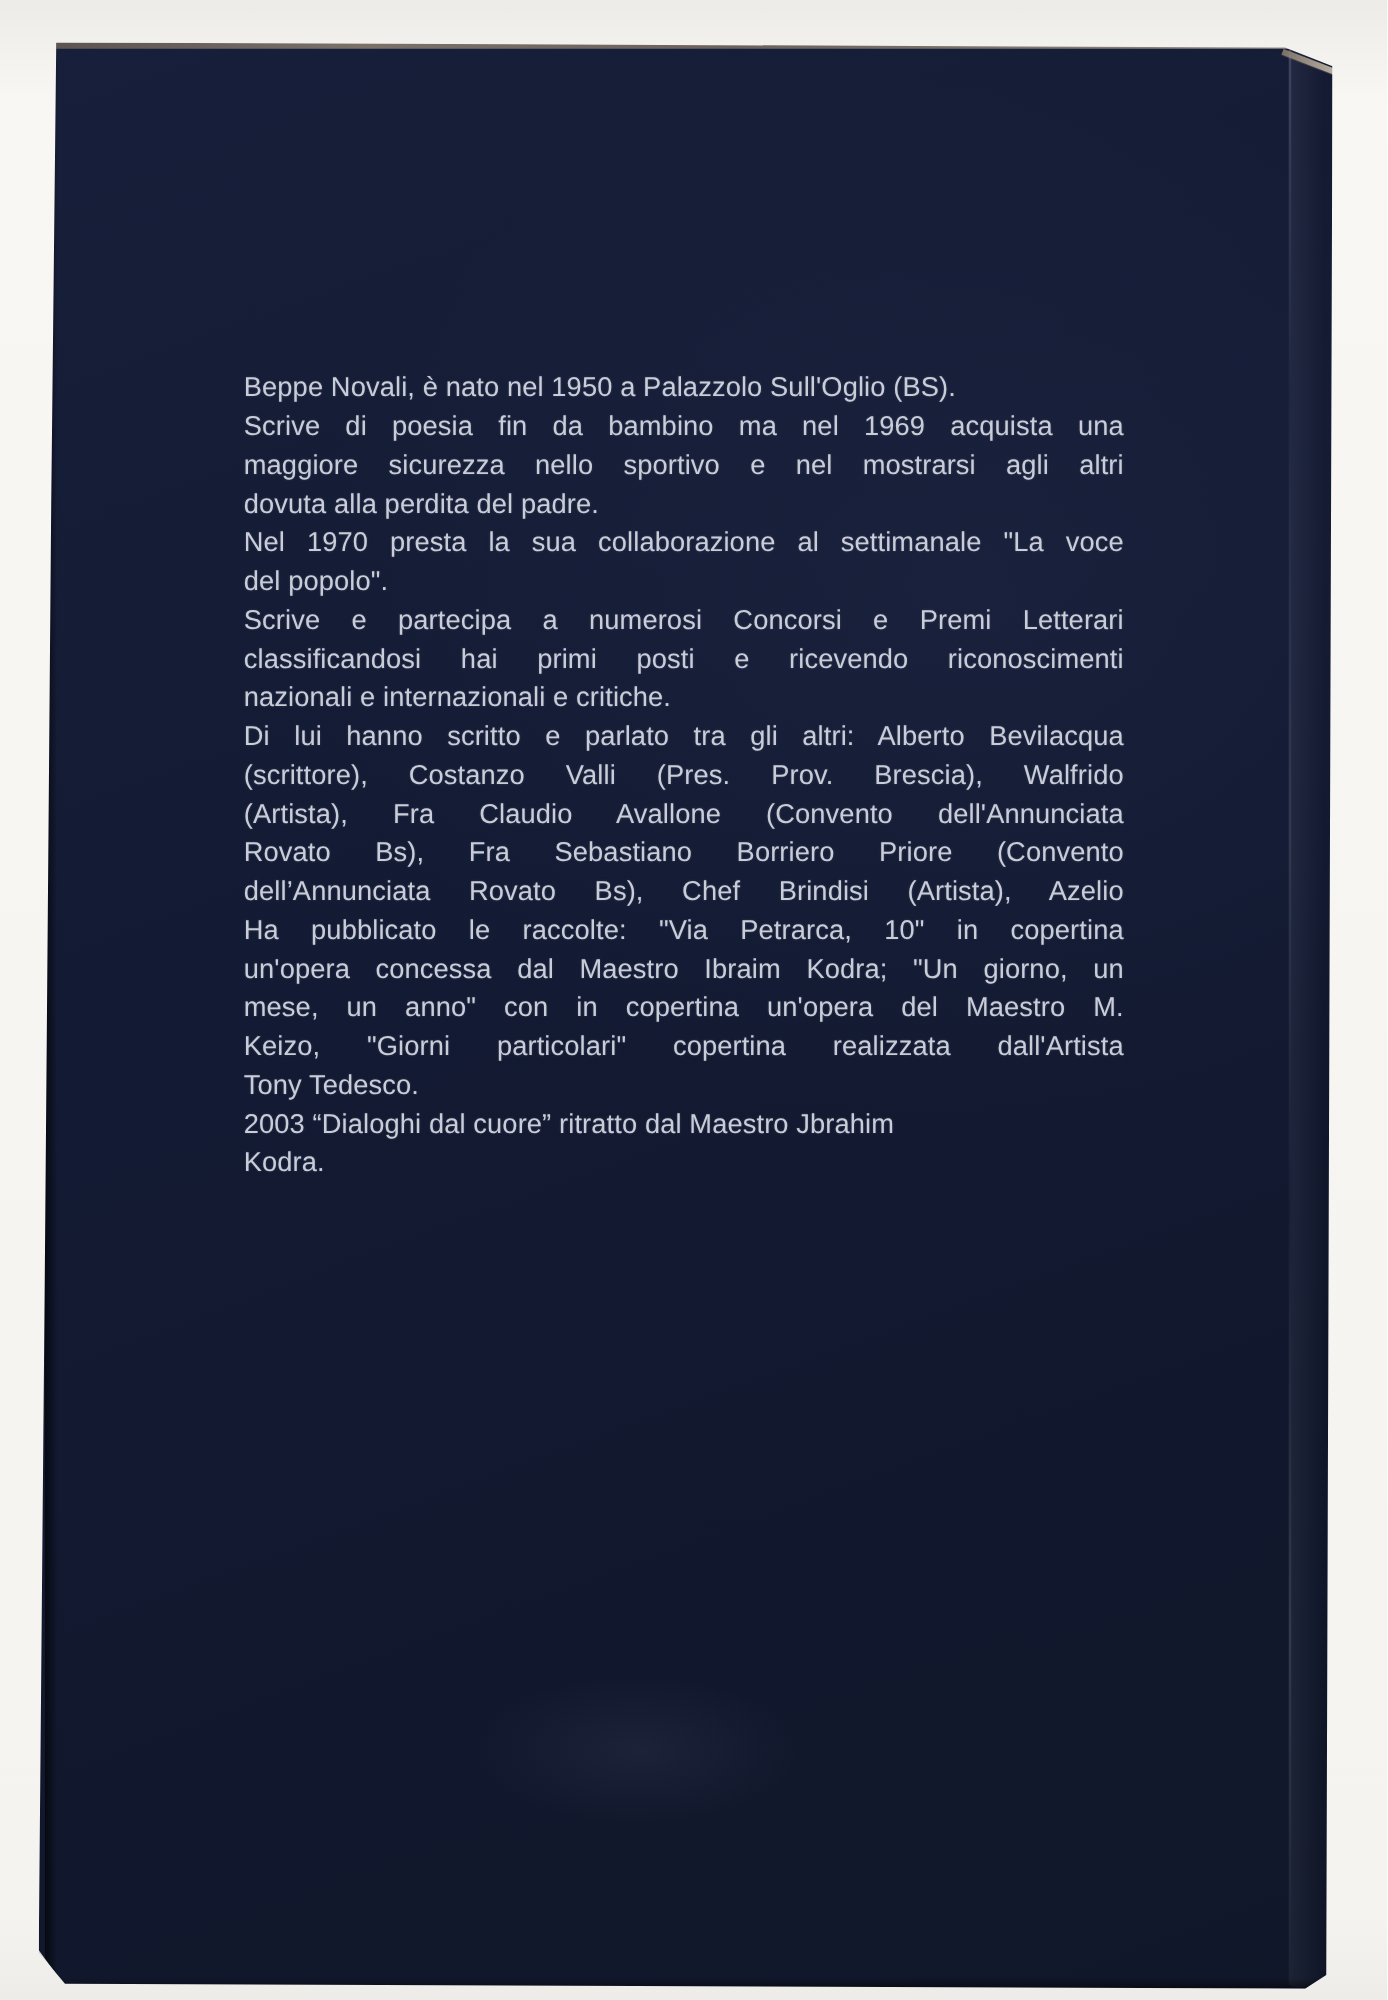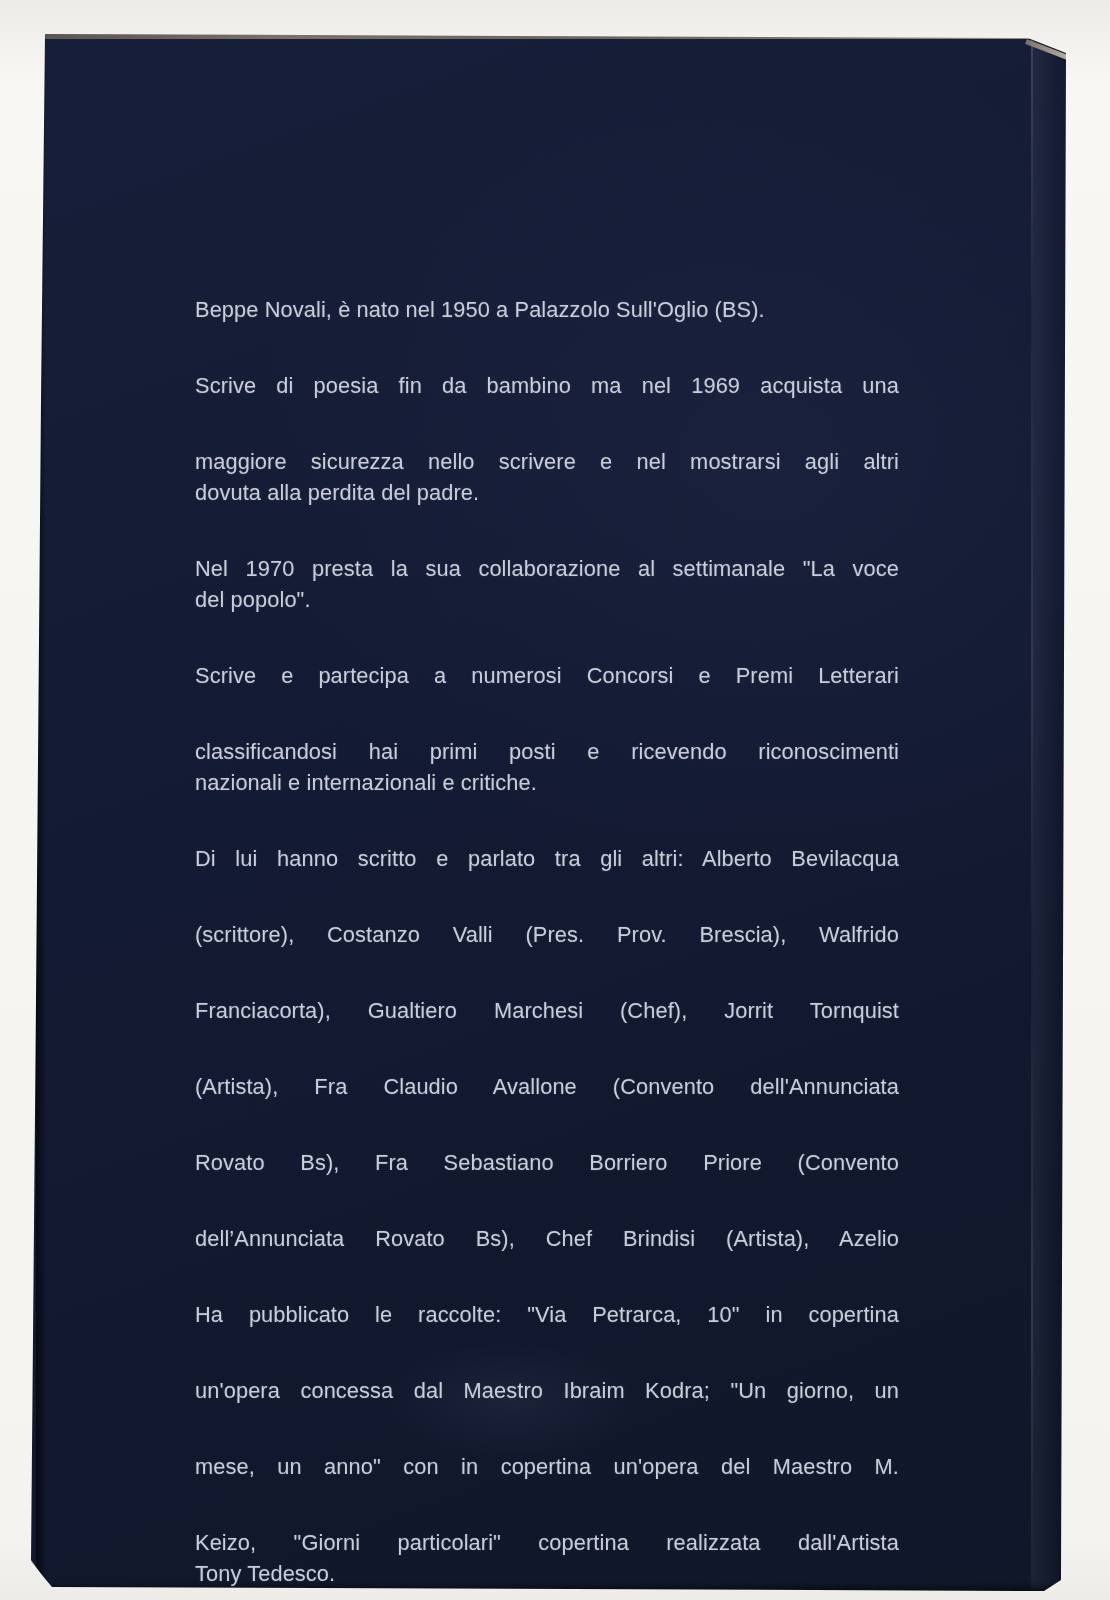--- a/index.html
+++ b/index.html
@@ -83,66 +83,66 @@
     background:radial-gradient(closest-side,rgba(120,130,165,.10),rgba(0,0,0,0));
   }
   
   .text-block{
     position:absolute;left:195px;top:294px;width:704px;
     color:var(--ink);
     font-size:21.8px;line-height:31px;letter-spacing:.1px;
     text-shadow:0 0 2px rgba(160,170,195,.28);
   }
   .line{text-align:left;}
-  .line.just{text-align:justify;text-align-last:justify;margin-top:45px;}
+  .line.just{text-align:justify;text-align-last:justify;}
 </style>
 </head>
 <body>
 
 <div class="scene">
   <div class="book">
     <div class="top-edge"></div>
     <div class="right-band"></div>
     <div class="crease"></div>
     <div class="spine-shadow"></div>
     <div class="bottom-shadow"></div>
     <div class="corner-wear-tr"></div>
     <div class="corner-wear-bl"></div>
     <div class="sheen"></div>
     <div class="text-block">
         <div class="para">
           <div class="line">Beppe Novali, è nato nel 1950 a Palazzolo Sull'Oglio (BS).</div>
         </div>
         <div class="para">
           <div class="line just">Scrive di poesia fin da bambino ma nel 1969 acquista una</div>
-          <div class="line just">maggiore sicurezza nello scrivere e nel mostrarsi agli altri</div>
+          <div class="line just">maggiore sicurezza nello sportivo e nel mostrarsi agli altri</div>
           <div class="line">dovuta alla perdita del padre.</div>
         </div>
         <div class="para">
           <div class="line just">Nel 1970 presta la sua collaborazione al settimanale "La voce</div>
           <div class="line">del popolo".</div>
         </div>
         <div class="para">
           <div class="line just">Scrive e partecipa a numerosi Concorsi e Premi Letterari</div>
           <div class="line just">classificandosi hai primi posti e ricevendo riconoscimenti</div>
           <div class="line">nazionali e internazionali e critiche.</div>
         </div>
         <div class="para">
           <div class="line just">Di lui hanno scritto e parlato tra gli altri: Alberto Bevilacqua</div>
           <div class="line just">(scrittore), Costanzo Valli (Pres. Prov. Brescia), Walfrido</div>
-          <div class="line just">Franciacorta), Gualtiero Marchesi (Chef), Jorrit Tornquist</div>
           <div class="line just">(Artista), Fra Claudio Avallone (Convento dell'Annunciata</div>
           <div class="line just">Rovato Bs), Fra Sebastiano Borriero Priore (Convento</div>
           <div class="line just">dell’Annunciata Rovato Bs), Chef Brindisi (Artista), Azelio</div>
         </div>
         <div class="para">
           <div class="line just">Ha pubblicato le raccolte: "Via Petrarca, 10" in copertina</div>
           <div class="line just">un'opera concessa dal Maestro Ibraim Kodra; "Un giorno, un</div>
           <div class="line just">mese, un anno" con in copertina un'opera del Maestro M.</div>
           <div class="line just">Keizo, "Giorni particolari" copertina realizzata dall'Artista</div>
           <div class="line">Tony Tedesco.</div>
         </div>
         <div class="para">
+          <div class="line">2003 “Dialoghi dal cuore” ritratto dal Maestro Jbrahim</div>
           <div class="line">Kodra.</div>
         </div>
       </div>
   </div>
 </div>
 
 </body></html>

